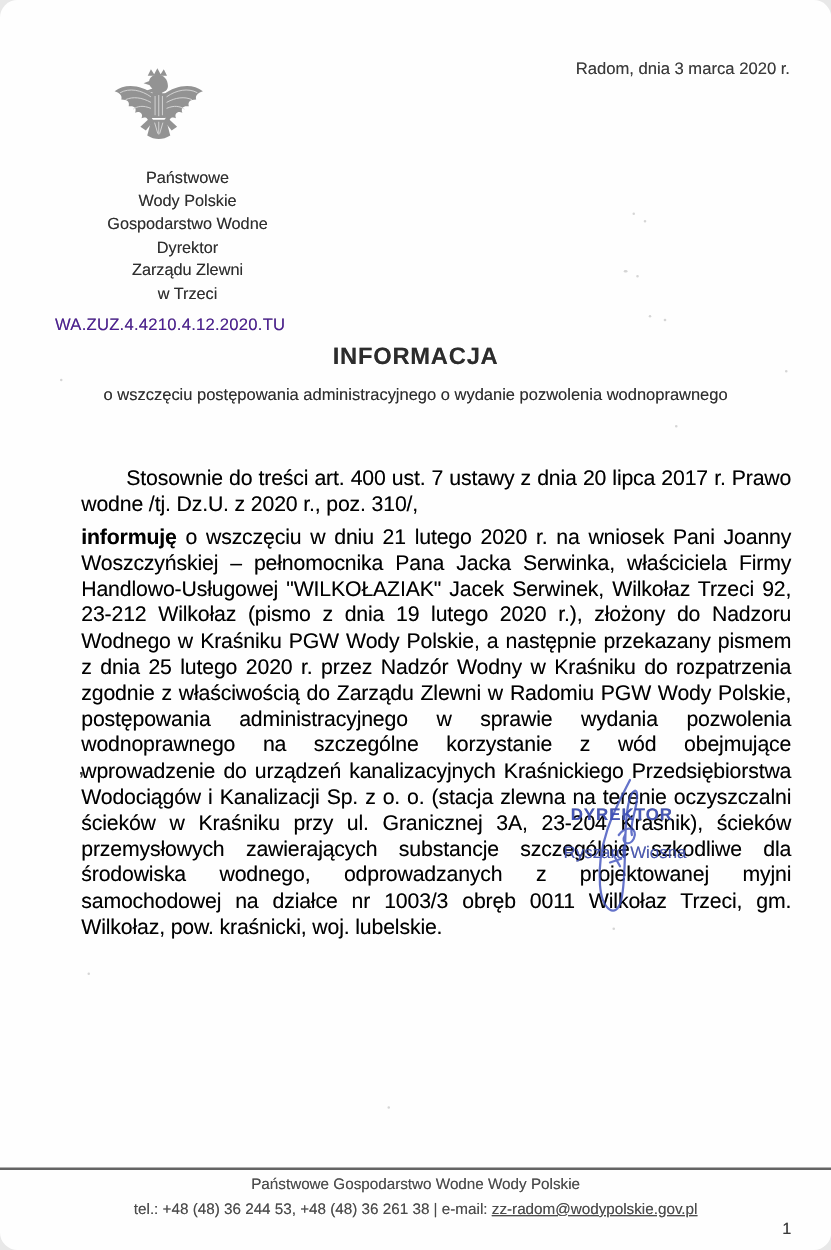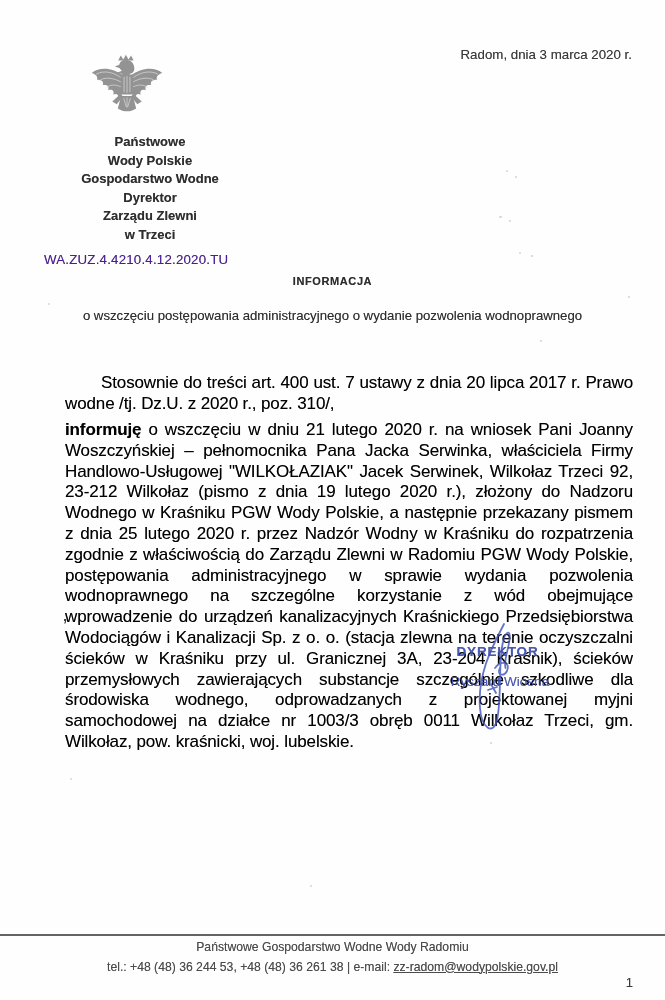--- a/index.html
+++ b/index.html
@@ -4,44 +4,45 @@
 <style>
   html,body{margin:0;padding:0;background:#e8e8e8;}
   .sheet{
     position:relative;
     width:665px;height:1000px;
     margin:0 auto;
     background:#fefefe;
     font-family:"Liberation Sans","DejaVu Sans",sans-serif;
     color:#333;
     overflow:hidden;
+    border-radius:14px;
   }
   .txt{ text-shadow:0 0 0.4px rgba(55,55,55,.55); }
 
   .date-line{
     position:absolute; top:47px; right:33px;
     font-size:13.3px; color:#3a3a3a;
   }
 
   .emblem{ position:absolute; left:88px; top:50px; width:78px; height:80px; }
 
   .letterhead{
     position:absolute; left:40px; top:133px; width:220px;
-    text-align:center; font-weight:bold; font-size:13px;
+    text-align:center; font-weight:normal; font-size:13px;
     line-height:18.6px; color:#2e2e2e;
   }
 
   .refnum{
     position:absolute; left:44px; top:252px;
     font-size:13.3px; color:#4c1d95; letter-spacing:.2px;
   }
 
   .doc-title{
     position:absolute; left:0; right:0; top:275px;
-    text-align:center; font-weight:bold; font-size:11px;
+    text-align:center; font-weight:bold; font-size:19px;
     letter-spacing:.6px; color:#2c2c2c;
   }
   .doc-subtitle{
     position:absolute; left:0; right:0; top:308px;
     text-align:center; font-weight:normal; font-size:13.2px; color:#2e2e2e;
   }
 
   .para{
     position:absolute; left:65px; width:568px;
     text-align:justify; font-size:17px; line-height:20.8px;
@@ -167,19 +168,19 @@
   <div class="speck" style="left:48px;top:303px;width:2px;height:2px"></div>
   <div class="speck" style="left:628px;top:296px;width:2px;height:1.5px"></div>
   <div class="speck" style="left:540px;top:340px;width:2px;height:1.5px"></div>
   <div class="speck" style="left:70px;top:778px;width:2px;height:2px"></div>
   <div class="speck" style="left:310px;top:885px;width:2px;height:1.5px"></div>
   <div class="speck" style="left:490px;top:742px;width:2px;height:1.5px"></div>
 
   <div class="footer-rule"></div>
 
   <div class="doc-footer txt">
-    <div>Państwowe Gospodarstwo Wodne Wody Radomiu</div>
+    <div>Państwowe Gospodarstwo Wodne Wody Polskie</div>
     <div><span>tel.: +48 (48) 36 244 53,  +48 (48) 36 261 38 | e-mail: </span><a class="footer-email">zz-radom@wodypolskie.gov.pl</a></div>
   </div>
 
   <div class="page-number txt">1</div>
 
 </div>
 
 </body></html>

